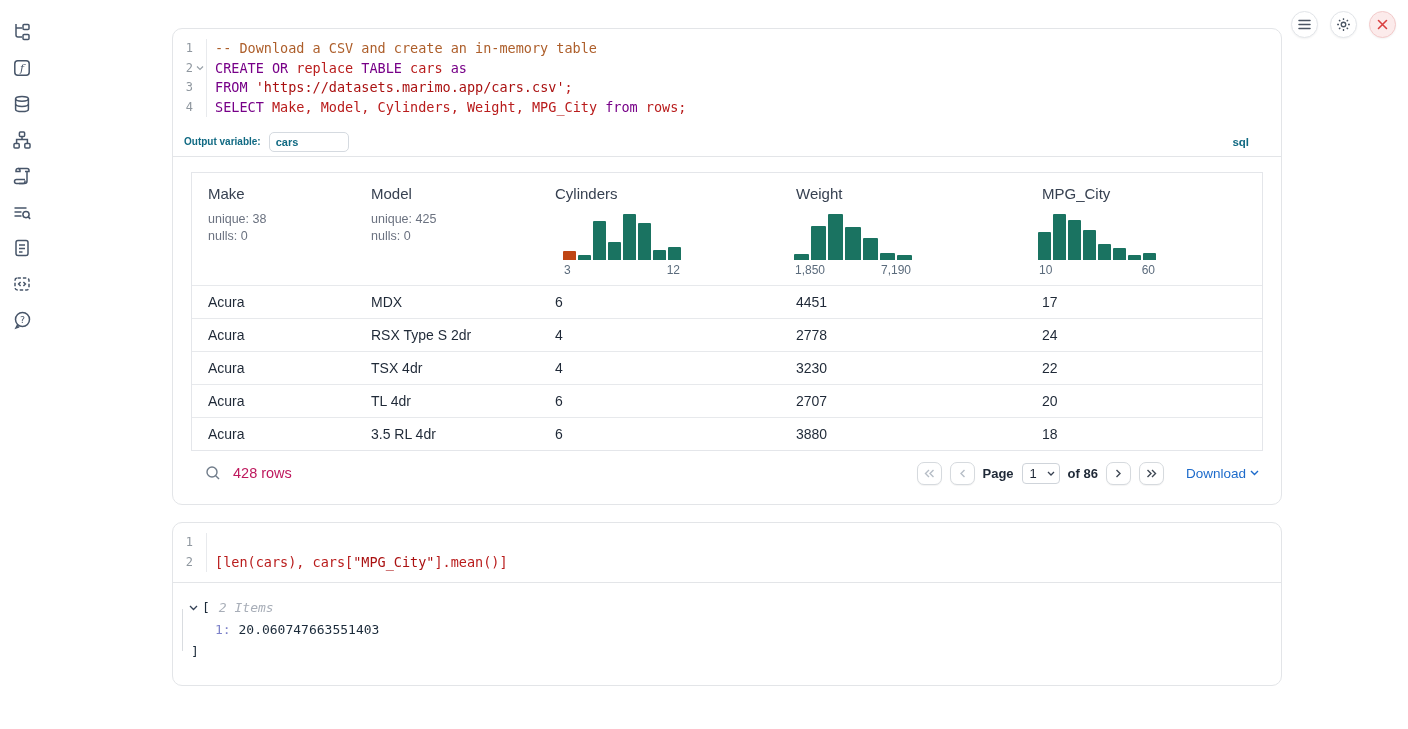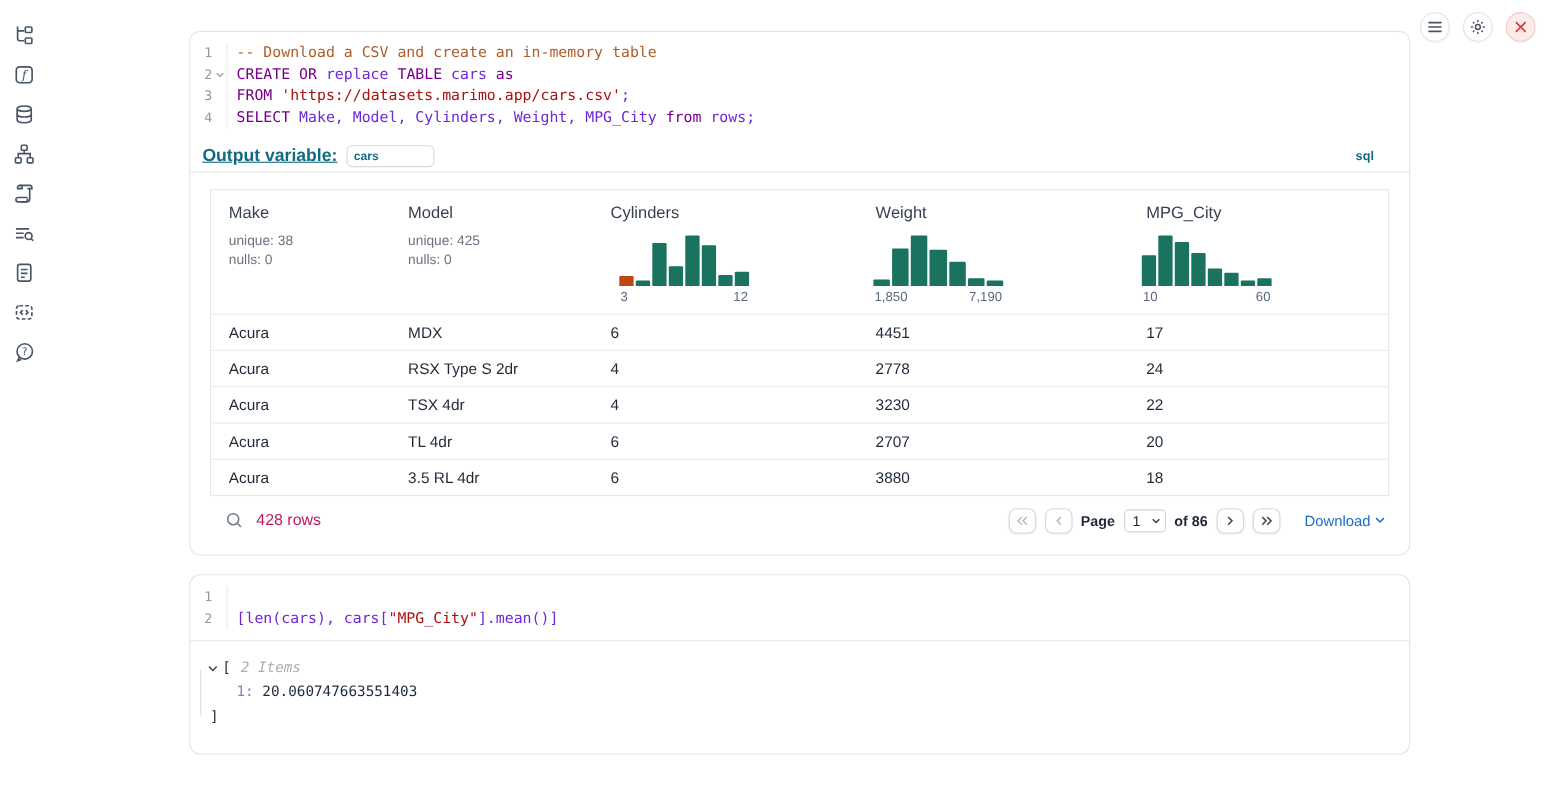--- a/index.html
+++ b/index.html
@@ -28,26 +28,26 @@
   .editor { padding:10px 0; }
   .code-line { display:flex; font-family:"DejaVu Sans Mono",monospace; font-size:13.5px; line-height:19.5px; }
   .gutter { flex:0 0 34px; display:flex; justify-content:flex-end; align-items:center;
     border-right:1px solid #e8eaed; }
   .lnum { color:#8f979f; font-size:12px; text-align:right; width:20px; }
   .fold-slot { width:13px; height:13px; display:flex; align-items:center; justify-content:center; color:#98a0a8; }
   .code-text { padding-left:8px; white-space:pre; color:#1a1a1a; }
   .tok-kw { color:#770088; }
   .tok-str { color:#aa1111; }
   .tok-com { color:#ad5e2a; }
-  .tok-plain { color:#6d28d9; }
+  .tok-plain { color:#b91c1c; }
 
   
   .sql-bar { height:30px; display:flex; align-items:center; gap:8px; padding:0 14px 0 11px;
     border-bottom:1px solid #e3e5e8; }
-  .outvar-label { font-size:16px; font-weight:bold; color:#116a83;text-decoration:underline; }
+  .outvar-label { font-size:10px; font-weight:bold; color:#116a83; }
   .outvar-input { width:80px; height:20px; border:1px solid #d5dae0; border-radius:5px;
     font-size:11px; font-weight:bold; color:#116a83; padding:0 6px;
     font-family:"Liberation Sans",sans-serif; outline:none; background:#fff; }
   .lang-badge { margin-left:auto; margin-right:18px; font-size:11.5px; font-weight:600; color:#116a83; }
 
   
   .cell-output { padding:15px 18px 9px 18px; }
   .data-table { border:1px solid #e4e6ea; border-radius:0; overflow:hidden; }
   .thead { display:grid; grid-template-columns:163px 184px 241px 246px 240px; padding:12px 0 8px 0; }
   .th { padding-left:16px; display:flex; flex-direction:column; }

